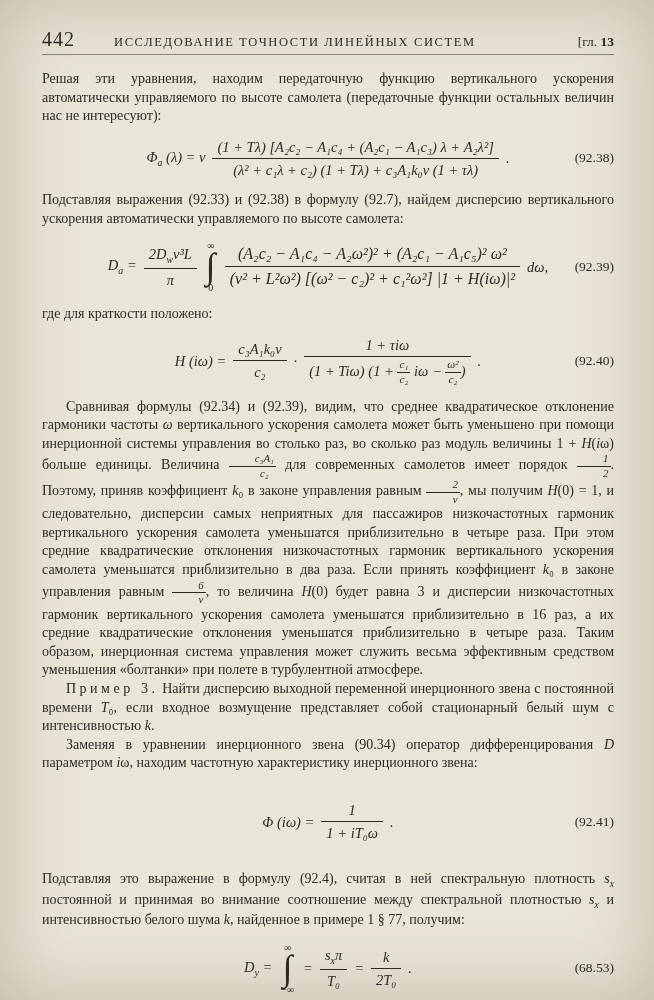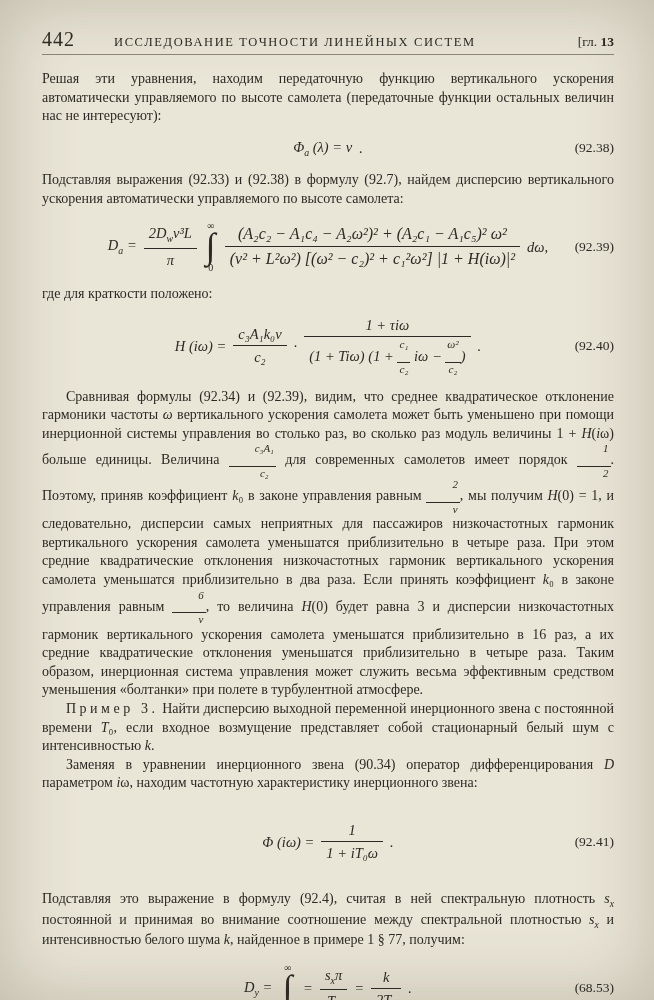--- a/index.html
+++ b/index.html
@@ -43,21 +43,21 @@
   .frac { display: inline-block; text-align: center; vertical-align: middle; white-space: nowrap; }
   .frac .num { display: block; padding: 0 5px 2px; border-bottom: 1px solid #2c2a24; }
   .frac .den { display: block; padding: 2px 5px 0; }
   .frac.small { font-size: 16px; }
 
   .integral { display: inline-flex; flex-direction: column; align-items: center; line-height: 1; margin: 0 2px; }
   .integral .lim { font-size: 10px; font-style: normal; line-height: 1.1; }
   .int-sign { font-size: 36px; line-height: .8; padding: 1px 0; }
 
   .ifrac { display: inline-block; text-align: center; vertical-align: middle; font-size: .78em; line-height: 1.05; font-style: italic; }
-  .ifrac .n { display: block; border-bottom: 1px solid currentColor; padding: 0 2px 11px; }
+  .ifrac .n { display: block; border-bottom: 1px solid currentColor; padding: 0 2px 1px; }
   .ifrac .d { display: block; padding-top: 1px; }
 
   .eq-tag {
     position: absolute; right: 0; top: 50%;
     transform: translateY(-50%);
     font-style: normal; font-size: 13.5px; white-space: nowrap;
   }
 </style>
 </head>
 <body>
@@ -68,20 +68,24 @@
     <span class="page-num">442</span>
     <span class="running-title">ИССЛЕДОВАНИЕ ТОЧНОСТИ ЛИНЕЙНЫХ СИСТЕМ</span>
     <span class="chapter-ref">[гл. <b>13</b></span>
   </header>
   <hr class="header-rule">
 
   <p>Решая эти уравнения, находим передаточную функцию вертикального ускорения автоматически управляемого по высоте самолета (передаточные функции остальных величин нас не интересуют):</p>
 
   <div class="formula-row">
     <span class="f-lhs">Φ<sub>a</sub> (λ) = v</span>
+    <span class="frac">
+      <span class="num">(1 + Tλ) [A₂c₂ − A₁c₄ + (A₂c₁ − A₁c₃) λ + A₂λ²]</span>
+      <span class="den">(λ² + c₁λ + c₂) (1 + Tλ) + c₃A₁k₀v (1 + τλ)</span>
+    </span>
     <span class="f-tail">.</span>
     <span class="eq-tag">(92.38)</span>
   </div>
 
   <p>Подставляя выражения (92.33) и (92.38) в формулу (92.7), найдем дисперсию вертикального ускорения автоматически управляемого по высоте самолета:</p>
 
   <div class="formula-row">
     <span class="f-lhs">D<sub>a</sub> =</span>
     <span class="frac">
       <span class="num">2D<sub>w</sub>v³L</span>

